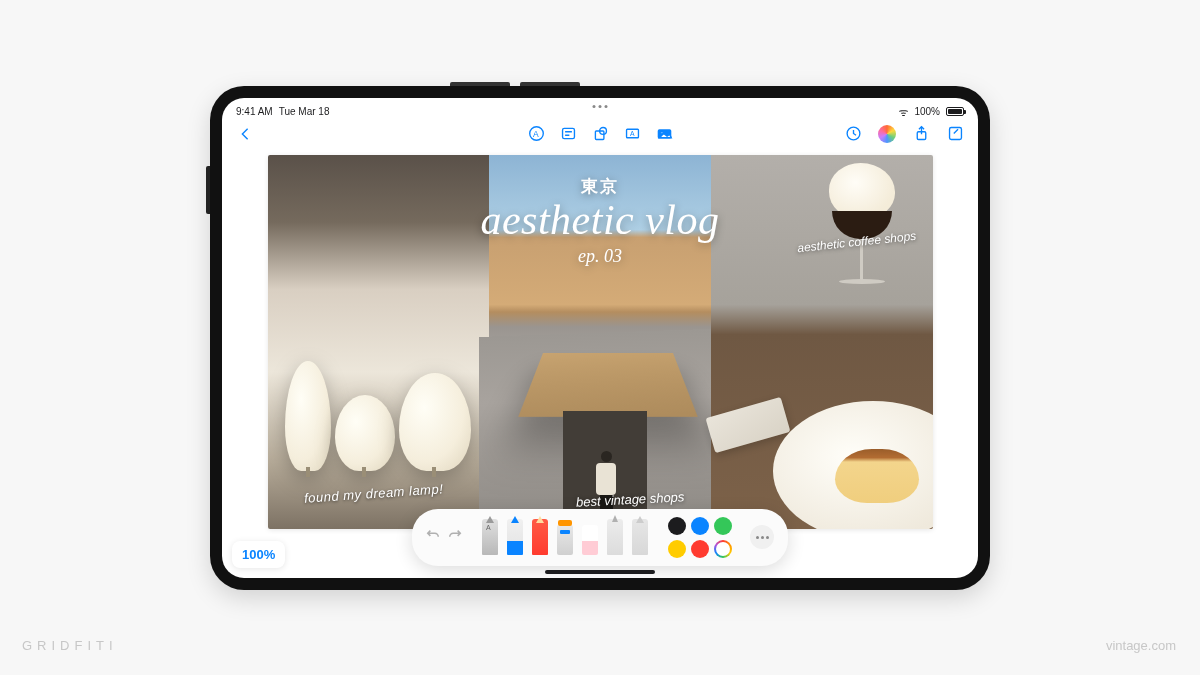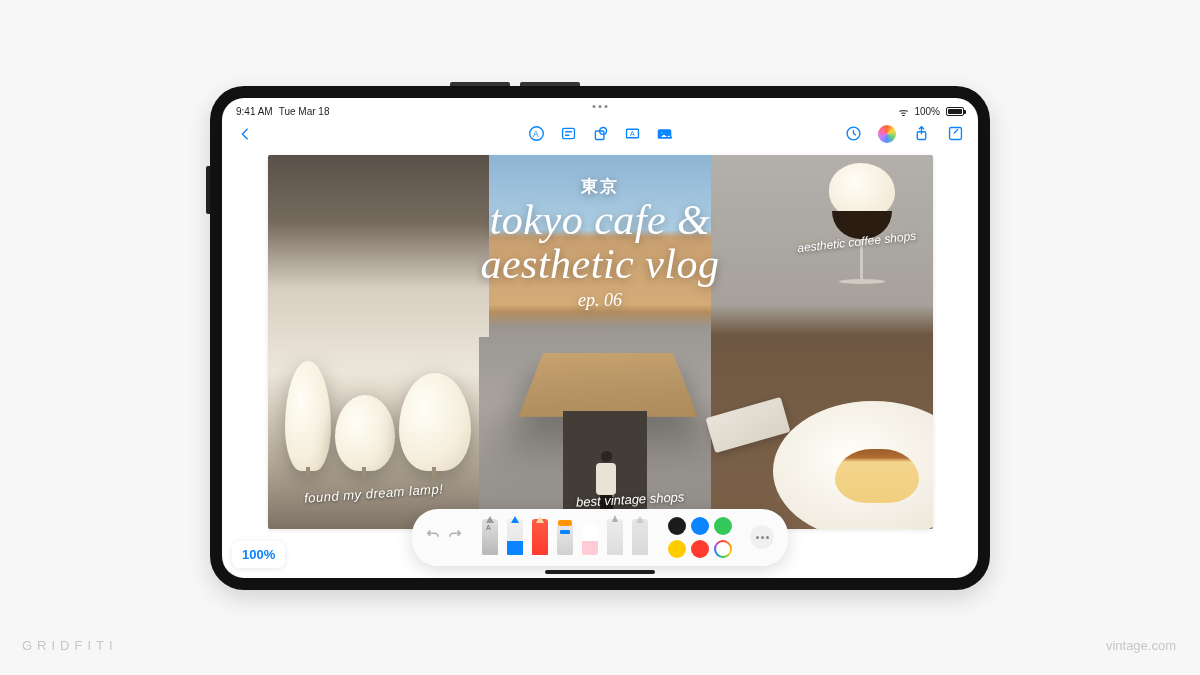--- a/index.html
+++ b/index.html
@@ -292,23 +292,22 @@
               <div class="glass-base"></div>
           </div>
           <div class="box"></div>
           <div class="plate">
               <div class="flan"></div>
             </div>
           <div class="p3-note">aesthetic coffee shops</div>
         </div>
         <div class="title-block">
           <div class="subtitle">東京</div>
-          <div class="title-main"><span>tokyo cafe &amp;</span></div>
           <div class="title-main">aesthetic vlog</div>
-          <div class="episode">ep. 06</div>
+          <div class="episode">ep. 03</div>
         </div>
       </div>
     </div>
 
     <div class="zoom-badge">100%</div>
 
     <div class="tool-dock">
       <div class="undo-group">
         <div><svg viewBox="0 0 16 16">
               <path d="M5 3 L2 6 L5 9 M2 6 H10 A4 4 0 0 1 14 10"></path>

